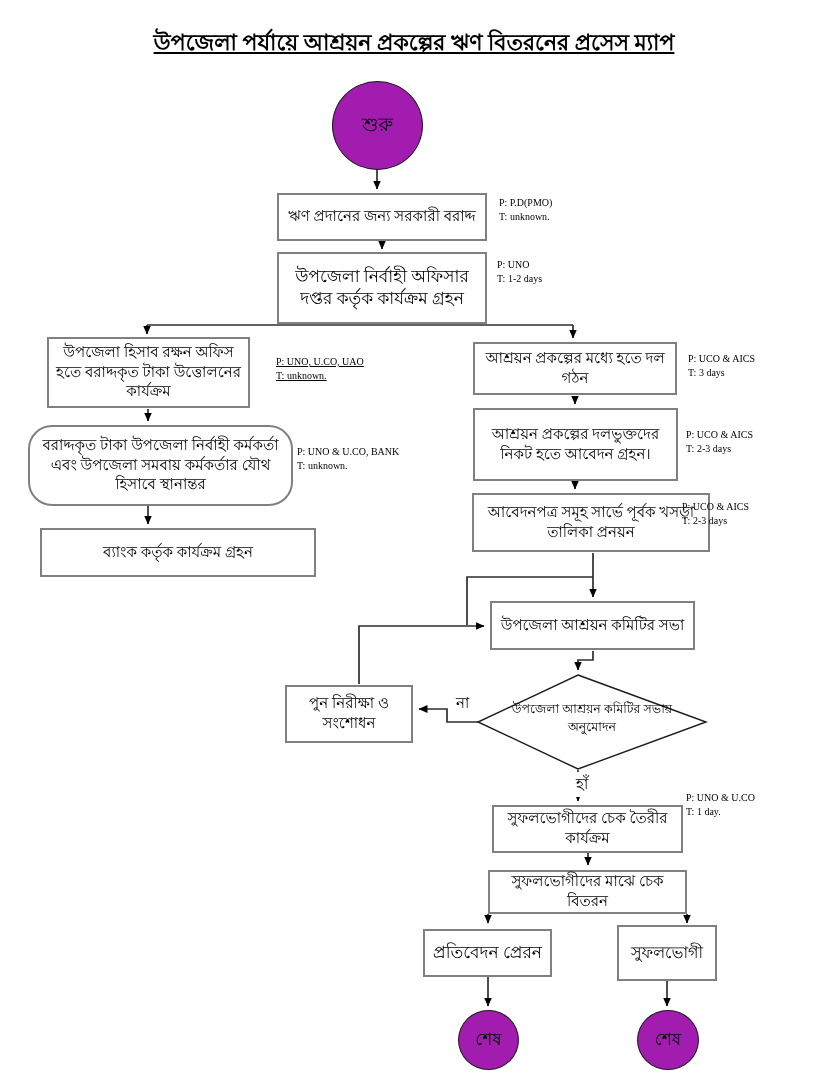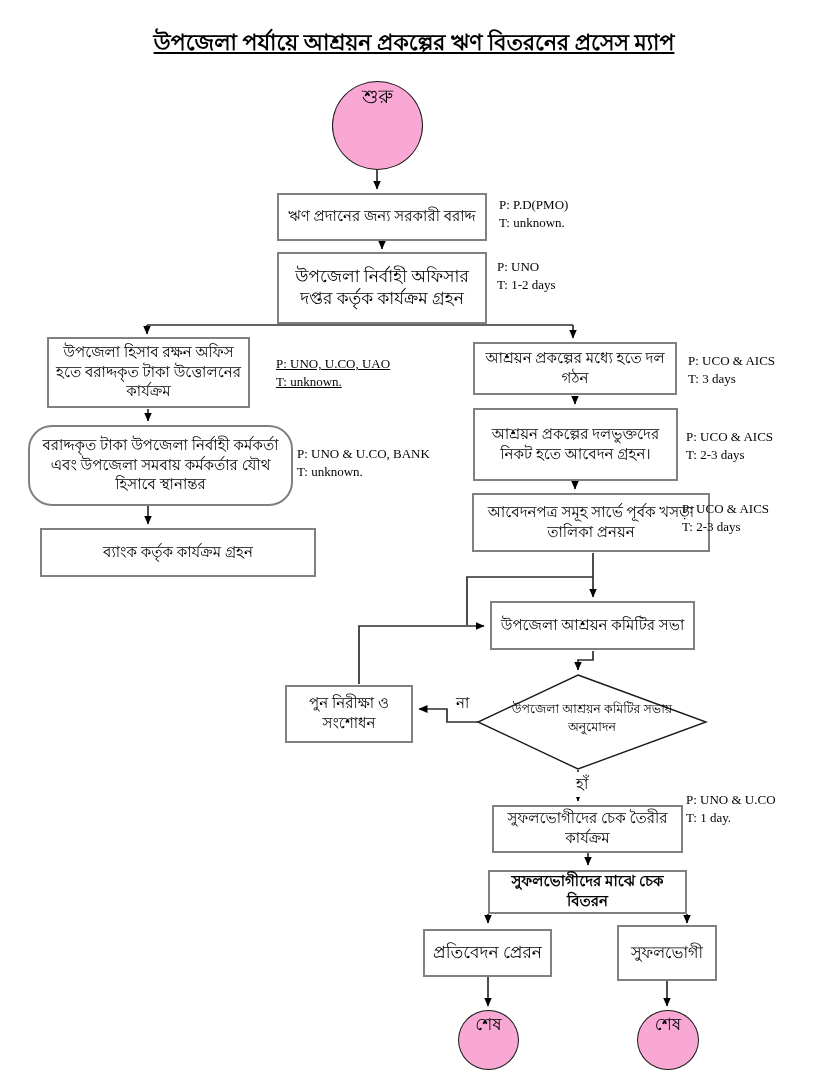--- a/index.html
+++ b/index.html
@@ -4,24 +4,24 @@
 <style>
   html,body{margin:0;padding:0;background:#ffffff;}
   body{width:828px;height:1086px;font-family:"Liberation Serif",serif;color:#000;}
   .canvas{position:relative;width:828px;height:1086px;background:#fff;overflow:hidden;}
   .title{position:absolute;top:25px;left:0;right:0;text-align:center;font-size:22px;font-weight:bold;
          text-decoration:underline;z-index:3;}
   svg.connectors{position:absolute;left:0;top:0;z-index:1;}
   .node{position:absolute;box-sizing:border-box;border:2px solid #808080;background:#fff;
         display:flex;align-items:center;justify-content:center;text-align:center;
         font-size:15px;line-height:1.32;padding:12px 6px;z-index:2;}
-  .circle{position:absolute;box-sizing:border-box;border:1.5px solid #1a1a1a;border-radius:50%;background:#f9a8d4;
-        display:flex;justify-content:center;text-align:center;z-index:2;font-size:17px;}
+  .circle{position:absolute;box-sizing:border-box;border:1.5px solid #1a1a1a;border-radius:50%;background:#a21caf;
+        display:flex;align-items:center;justify-content:center;text-align:center;z-index:2;font-size:17px;}
   .diamond-label{position:absolute;z-index:2;text-align:center;font-size:12.5px;line-height:1.45;}
-  .ann{position:absolute;z-index:2;font-size:13px;line-height:1.38;white-space:nowrap;text-align:left;}
+  .ann{position:absolute;z-index:2;font-size:10px;line-height:1.38;white-space:nowrap;text-align:left;}
   .edge-label{position:absolute;z-index:3;font-size:15px;}
   .bg-white{background:#fff;padding:0 2px;}
 </style>
 </head>
 <body>
 
 <div class="canvas">
 
   <div class="title">উপজেলা পর্যায়ে আশ্রয়ন প্রকল্পের ঋণ বিতরনের প্রসেস ম্যাপ</div>
 
@@ -103,21 +103,21 @@
   <div class="diamond-label" style="left:492px;top:700px;width:200px;">উপজেলা আশ্রয়ন কমিটির সভায় অনুমোদন</div>
 
   <div class="edge-label" style="left:456px;top:691px;">না</div>
 
   <div class="edge-label bg-white" style="left:574px;top:772px;">হাঁ</div>
 
   <div class="node" style="left:492px;top:805px;width:191px;height:48px;">
     <span>সুফলভোগীদের চেক তৈরীর কার্যক্রম</span>
   </div>
 
-  <div class="node" style="left:488px;top:870px;width:199px;height:44px;font-weight:bold;">
+  <div class="node" style="left:488px;top:870px;width:199px;height:44px;">
     <span>সুফলভোগীদের মাঝে চেক বিতরন</span>
   </div>
 
   <div class="node" style="left:423px;top:929px;width:129px;height:48px;font-size:17px;">
     <span>প্রতিবেদন প্রেরন</span>
   </div>
 
   <div class="node" style="left:617px;top:925px;width:100px;height:56px;font-size:16px;">
     <span>সুফলভোগী</span>
   </div>

